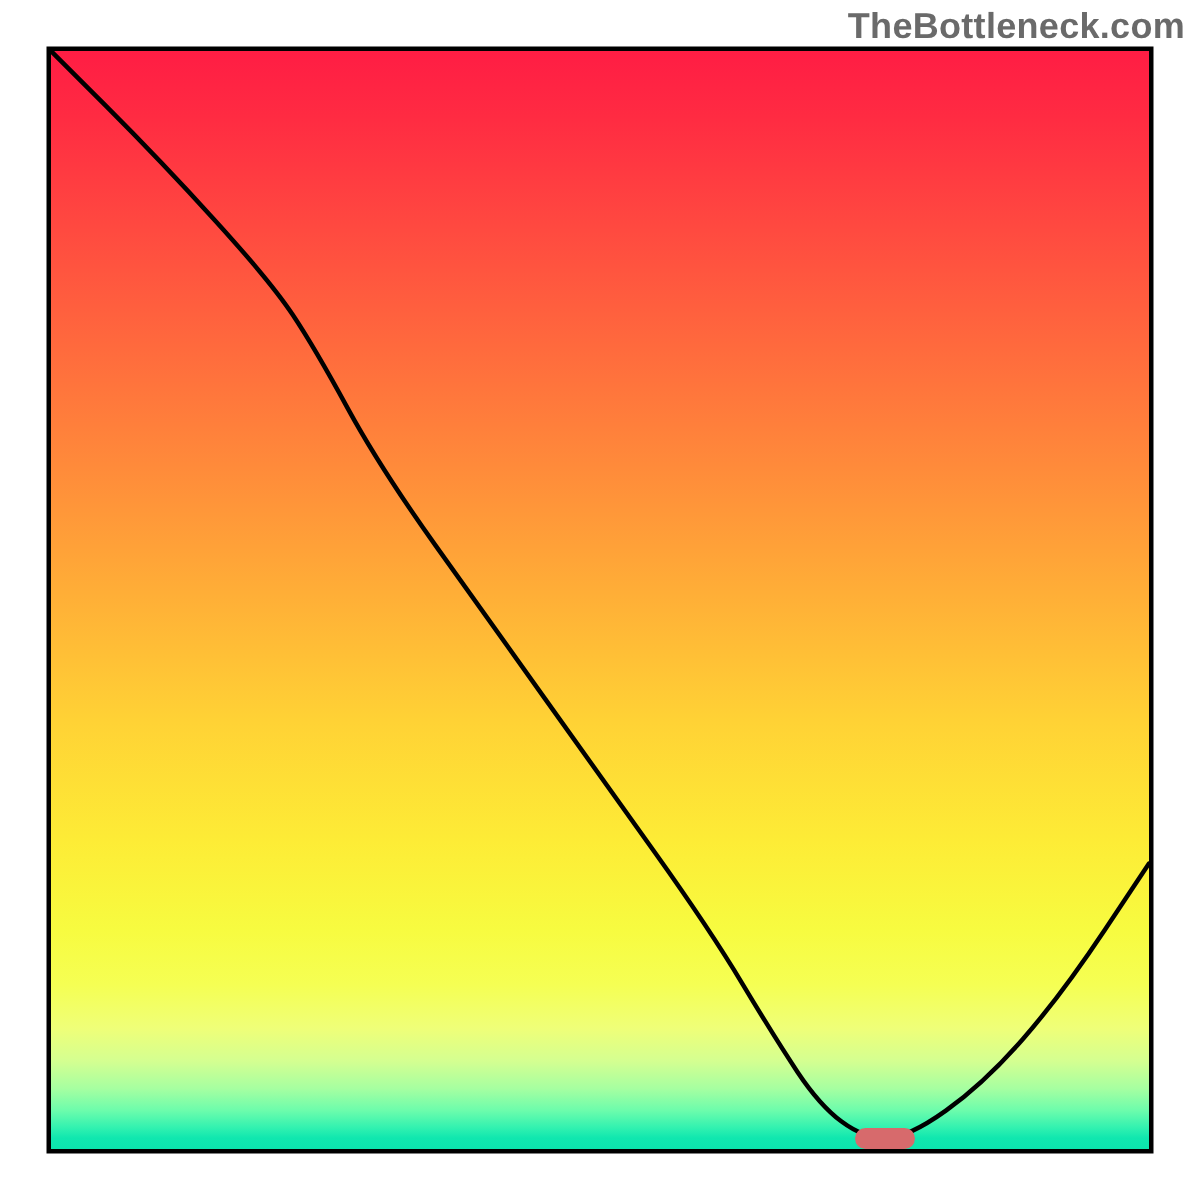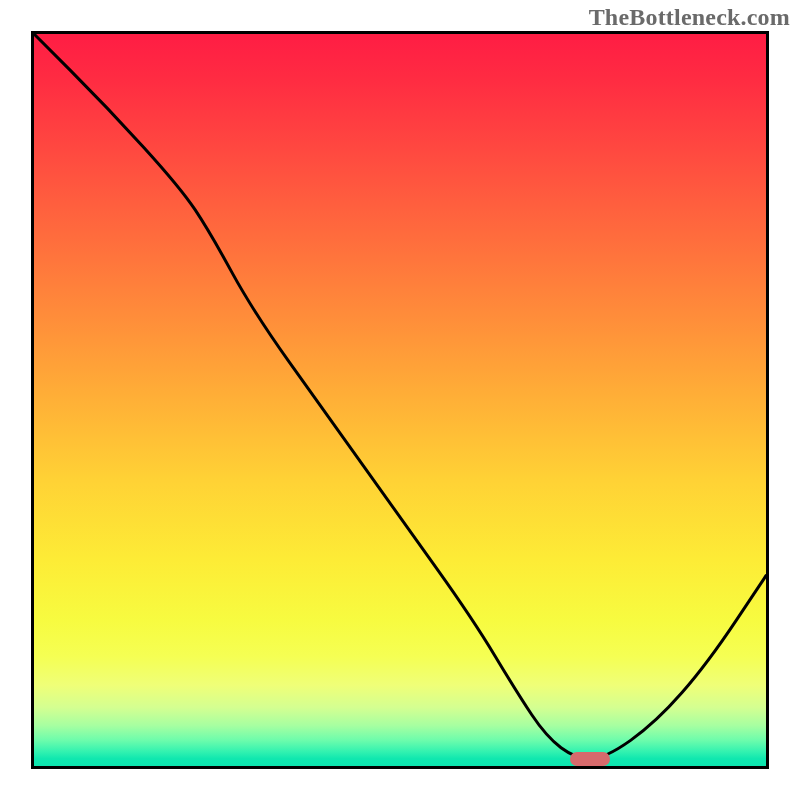--- a/index.html
+++ b/index.html
@@ -15,21 +15,21 @@
     width: 800px;
     height: 800px;
   }
   .watermark {
     position: absolute;
     top: 4px;
     right: 10px;
     font-size: 24px;
     font-weight: bold;
     color: #6a6a6a;
-    font-family: Liberation Serif, serif;
+    font-family: Liberation Sans, sans-serif;
     letter-spacing: 0.2px;
   }
   .plot-area {
     position: absolute;
     left: 31px;
     top: 31px;
     width: 738px;
     height: 738px;
     border: 3px solid #000;
     box-sizing: border-box;

